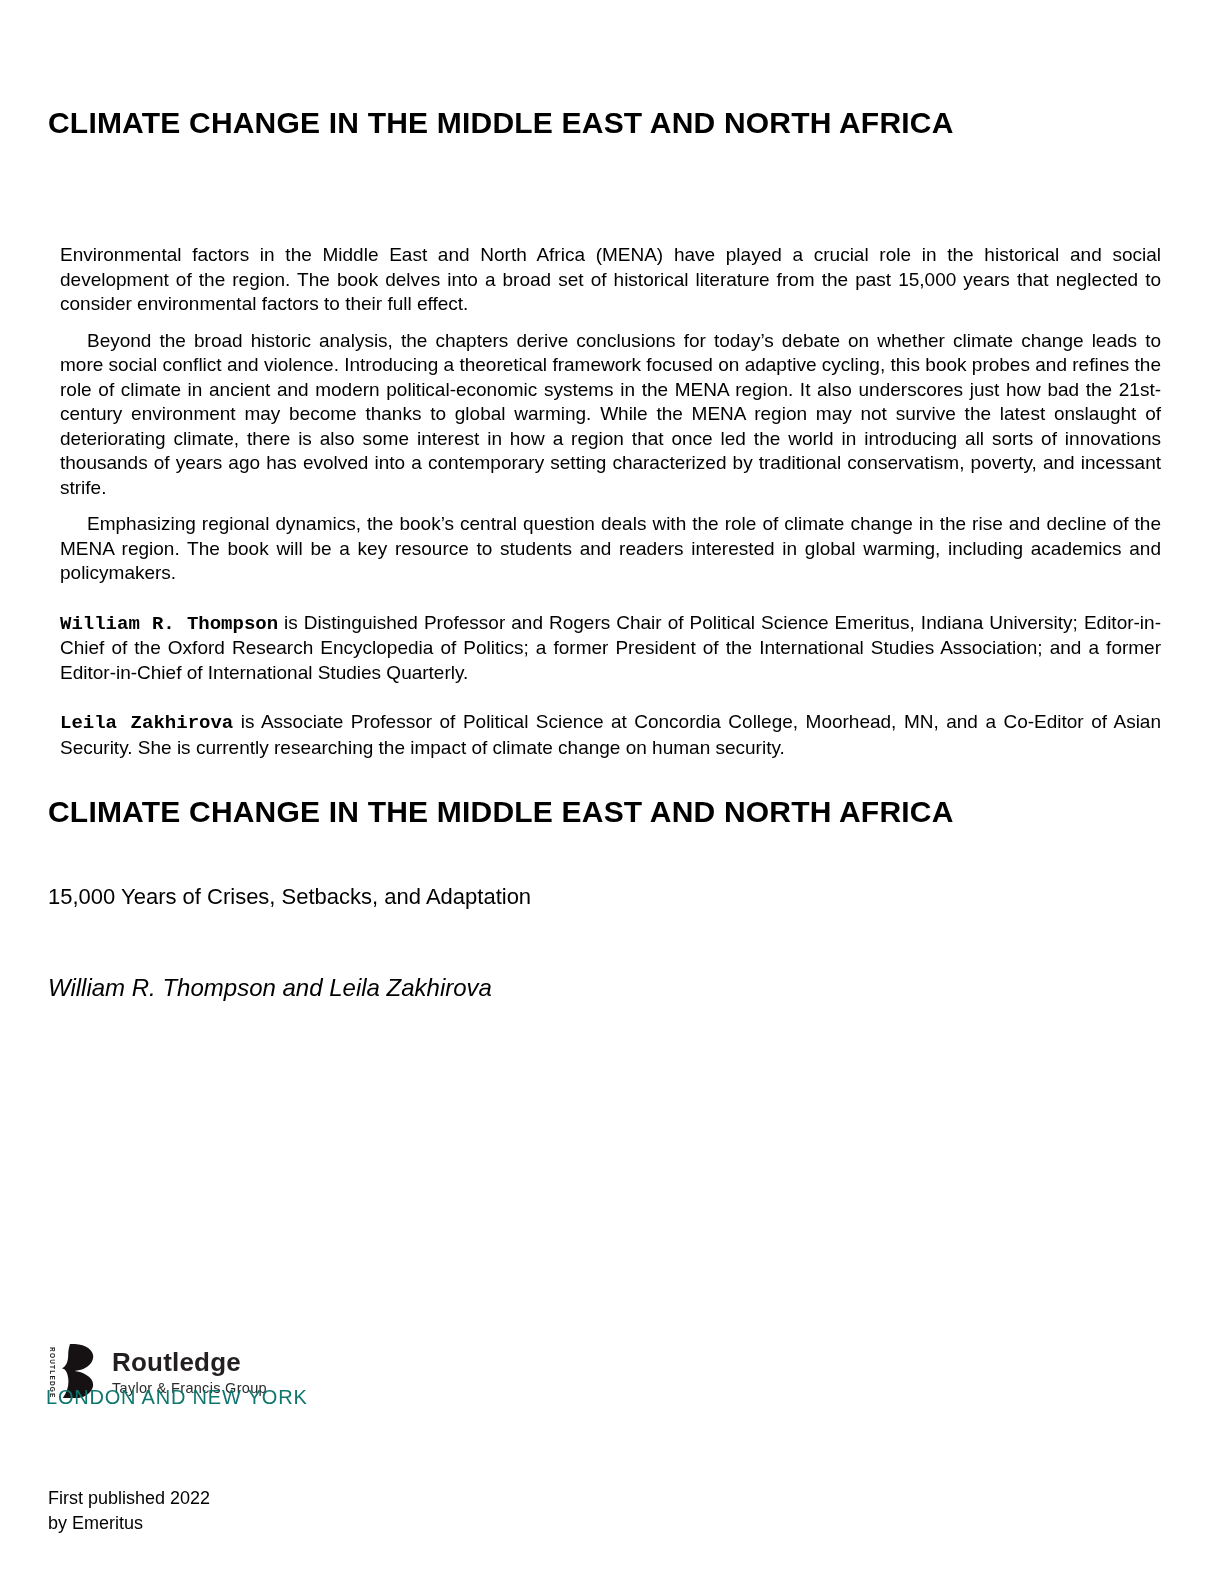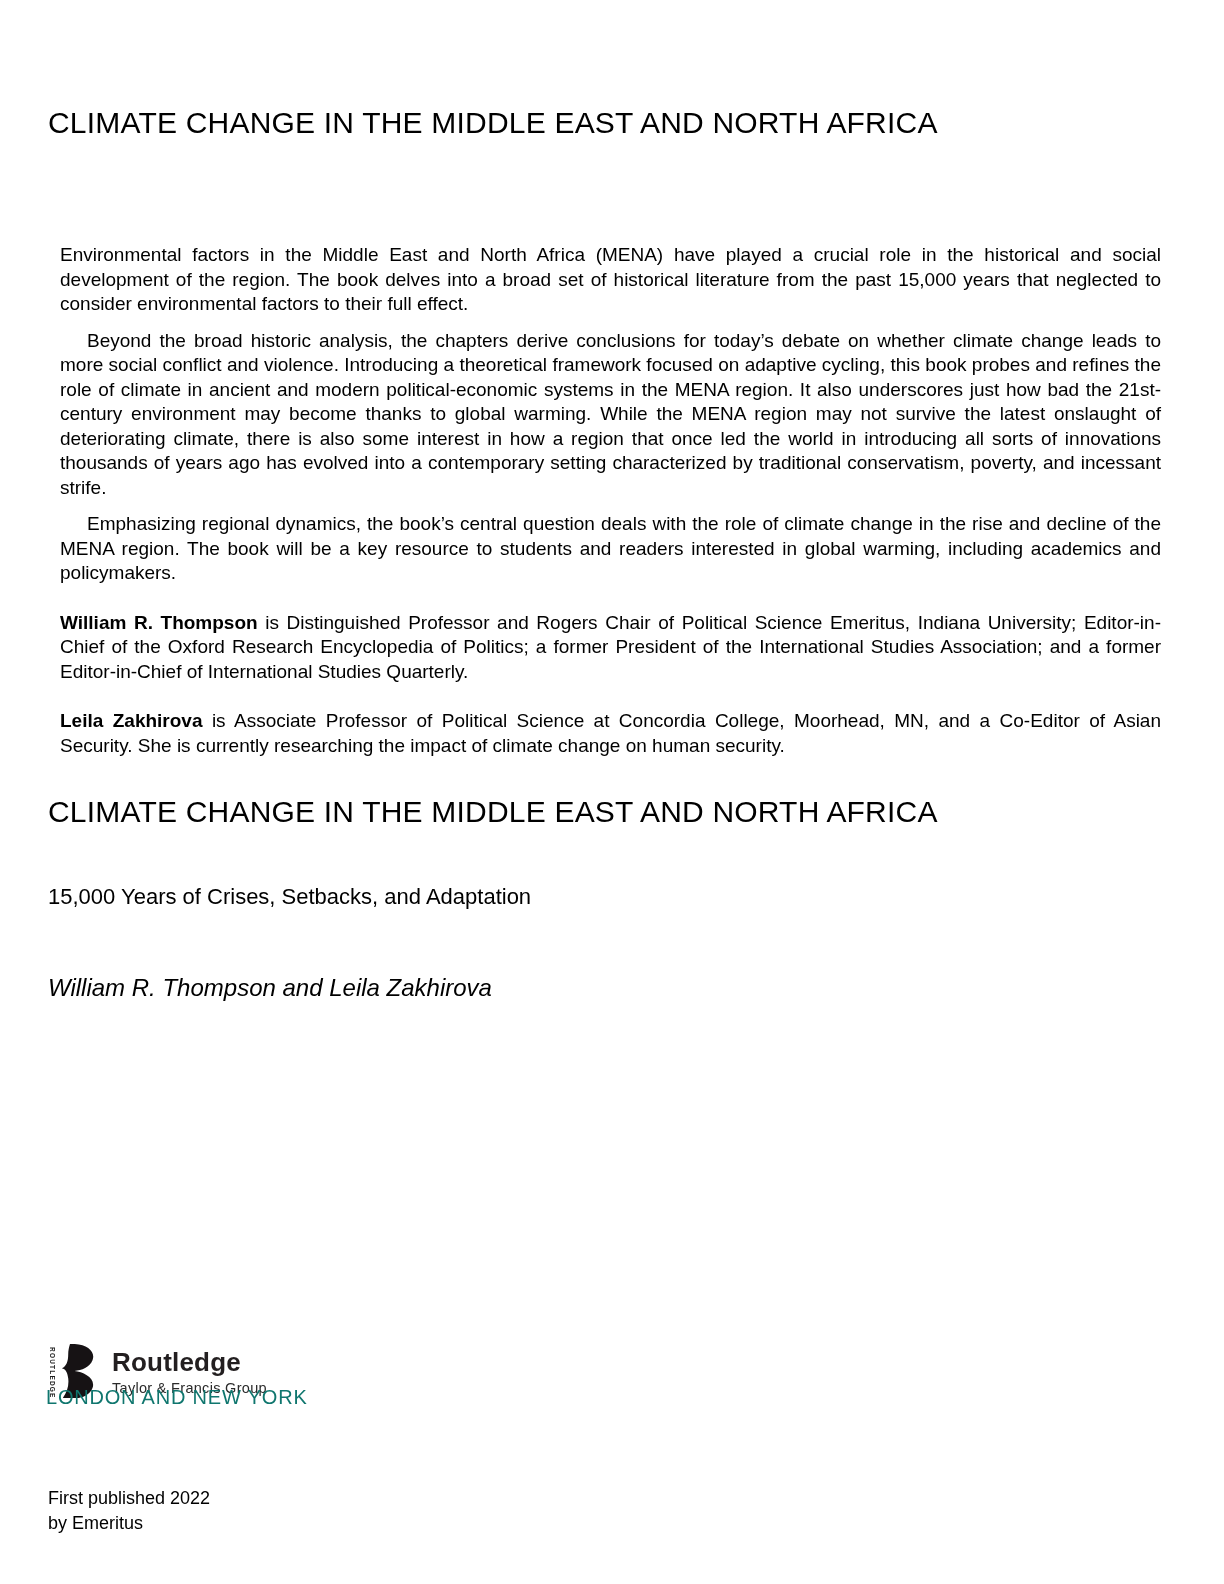--- a/index.html
+++ b/index.html
@@ -14,21 +14,21 @@
     background: #ffffff;
     font-family: "Liberation Sans", sans-serif;
     color: #000000;
     overflow: hidden;
   }
   .heading {
     position: absolute;
     left: 48px;
     width: 1130px;
     font-size: 30px;
-    font-weight: normal;
+    font-weight: bold;
     letter-spacing: 0.2px;
     color: #000000;
   }
   #heading-top { top: 106px; }
   #heading-main { top: 795px; }
 
   .text-block {
     position: absolute;
     left: 48px;
     top: 231px;
@@ -39,21 +39,21 @@
   }
   .text-block p {
     margin: 12px;
   }
   .text-block p.indent {
     text-indent: 27px;
   }
   .text-block p.bio {
     margin-top: 25px;
   }
-  .bio .bio-name { font-weight: bold; }
+  .bio .bio-name { font-weight: bold; font-family: Liberation Mono, monospace; }
   .bio .ital { }
 
   #subtitle {
     position: absolute;
     left: 48px;
     top: 884px;
     width: 1130px;
     font-size: 22px;
     font-weight: normal;
     color: #000000;

